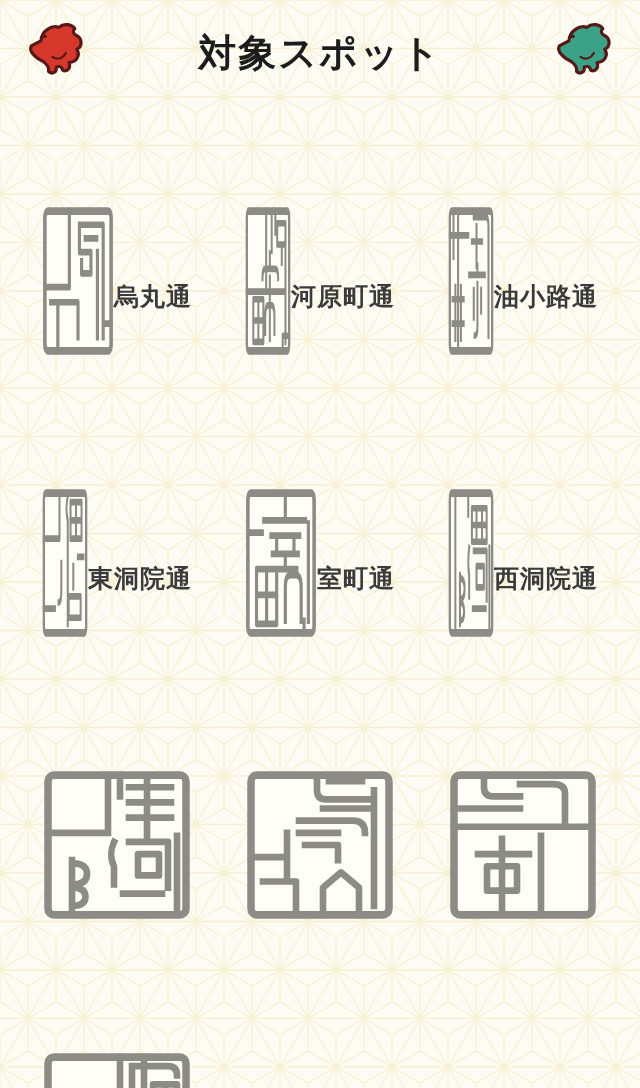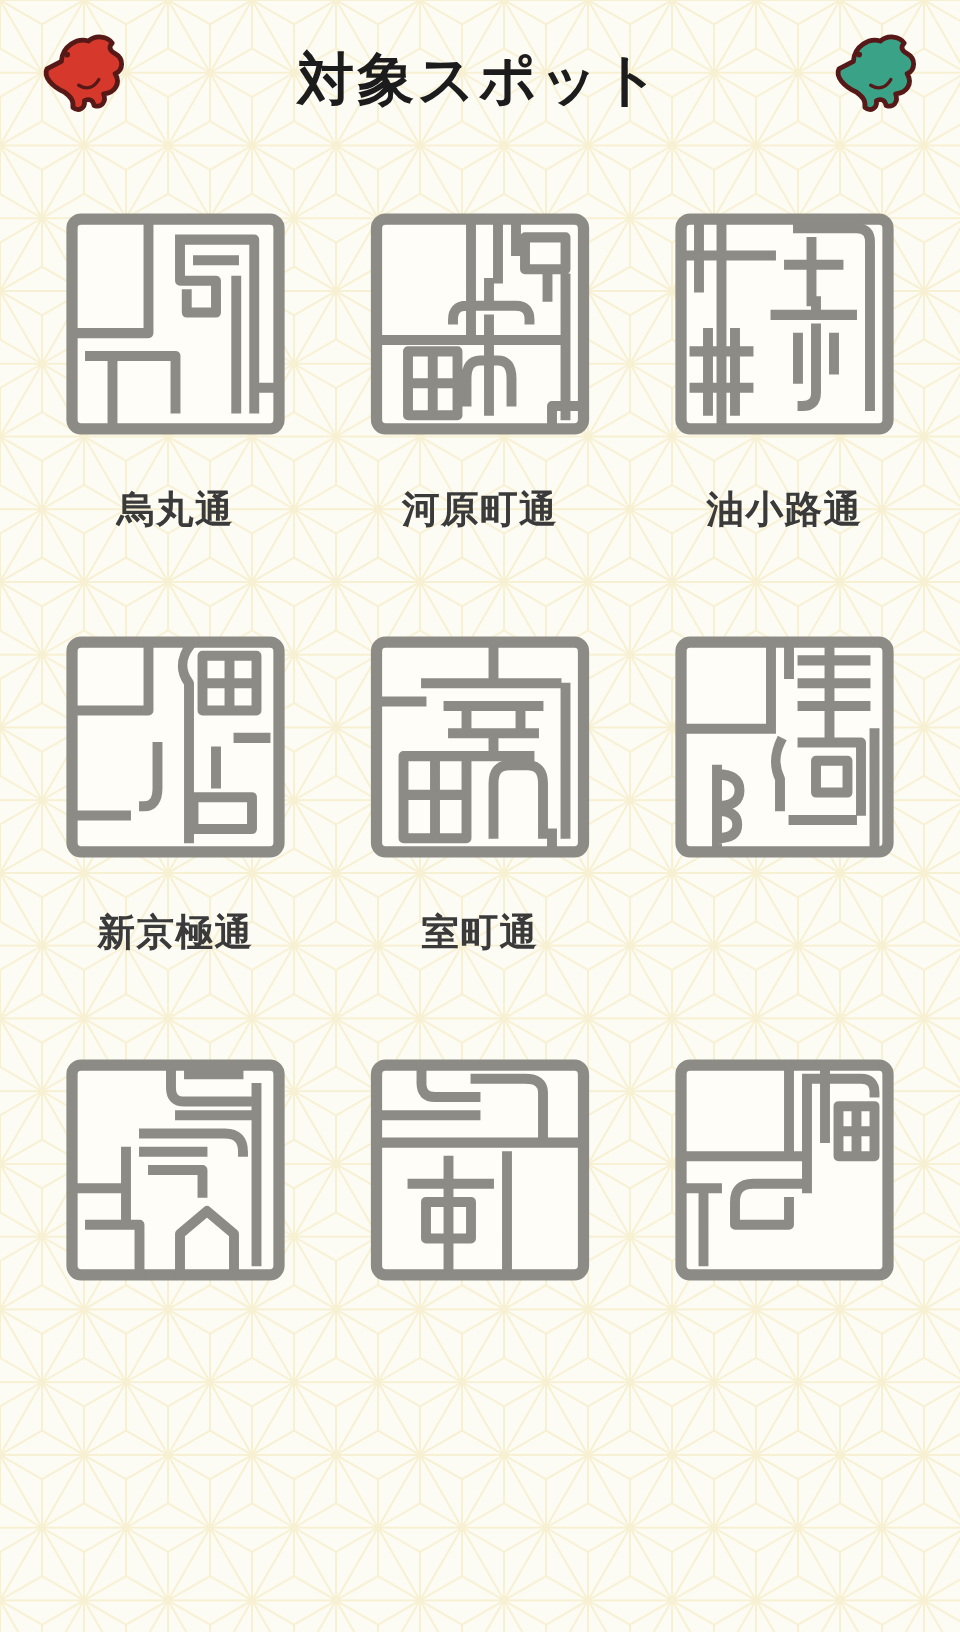--- a/index.html
+++ b/index.html
@@ -16,21 +16,21 @@
   .mascot-right{position:absolute;right:25px;top:21px;}
   .mascot .body{stroke:#571917;stroke-width:5;stroke-linejoin:round;}
   .mascot .eye{fill:#571917;}
   .mascot .wing{fill:none;stroke:#571917;stroke-width:3.5;stroke-linecap:round;}
   .mascot-left .body{fill:#d6392c;}
   .mascot-right .body{fill:#3aa287;}
 
   .grid{position:absolute;top:140px;left:0;width:640px;box-sizing:border-box;
         display:grid;grid-template-columns:repeat(3,150px);
         justify-content:space-between;padding:0 42px;}
-  .spot{height:282px;display:flex;flex-direction:column;align-items:center;}
+  .spot{height:282px;display:flex;flex-direction:row;align-items:center;}
   .spot-label{margin-top:31px;font-size:25px;font-weight:700;color:#3a3a3a;
               letter-spacing:1px;white-space:nowrap;}
   .seal{width:150px;height:152px;display:block;}
   .seal .sb{fill:#fefdf8;stroke:#8c8b86;stroke-width:5;}
   .seal .sp{fill:none;stroke:#8c8b86;stroke-width:4.4;
             stroke-linejoin:round;stroke-linecap:square;}
 </style>
 </head>
 <body>
 
@@ -114,36 +114,49 @@
       </div>
 
       <div class="spot">
         <svg class="seal" viewBox="0 0 100 100" preserveAspectRatio="none">
           <rect class="sb" x="4" y="4" width="92" height="92" rx="4"></rect>
           <path class="sp" d="M4 34 H38 V4 M56 6 Q50 14 56 22 V46
             M62 10 H86 V34 H62 Z M74 10 V34 M62 22 H86
             M42 50 V68 Q42 76 36 76 M56 46 V90 M68 52 V66 M78 46 H90
             M58 72 H84 V86 H58 Z M4 80 H28"></path>
         </svg>
-        <div class="spot-label">新京極通</div>
+        <div class="spot-label">東洞院通</div>
       </div>
 
       <div class="spot">
         <svg class="seal" viewBox="0 0 100 100" preserveAspectRatio="none">
           <rect class="sb" x="4" y="4" width="92" height="92" rx="4"></rect>
           <path class="sp" d="M4 30 H24 M26 22 H84 M56 8 V22 M36 32 H76
             M44 32 V44 M68 32 V44 M38 44 H74 M56 44 V54 M40 54 H72
             M16 54 H44 V90 H16 Z M30 54 V90 M16 71 H44
             M56 88 V66 Q56 58 63 58 H71 Q78 58 78 66 V88
             M88 24 V88 M82 96 V88"></path>
         </svg>
         <div class="spot-label">室町通</div>
       </div>
 
 
+      <div class="spot">
+        <svg class="seal" viewBox="0 0 100 100" preserveAspectRatio="none">
+          <rect class="sb" x="4" y="4" width="92" height="92" rx="4"></rect>
+          <path class="sp" d="M16 4 V92 M44 4 V18
+            M52 14 H84 V36 H52 Z M62 14 V36 M74 14 V36 M52 25 H84
+            M46 40 Q42 50 46 58 V72
+            M56 42 H84 V74 M62 52 H78 V66 H62 Z
+            M26 58 V90 M26 60 Q36 60 36 67 Q36 74 26 74
+            M26 76 Q35 76 35 82 Q35 88 26 88
+            M54 80 H82 M90 40 V92"></path>
+        </svg>
+        <div class="spot-label">西洞院通</div>
+      </div>
 
       <div class="spot">
         <svg class="seal" viewBox="0 0 100 100" preserveAspectRatio="none">
           <rect class="sb" x="4" y="4" width="92" height="92" rx="4"></rect>
           <path class="sp" d="M4 42 H44 M44 4 V42 M52 4 V18
             M70 6 V44 M58 12 H86 M58 22 H86 M58 32 H86
             M48 48 Q44 56 48 64 V76
             M58 48 H84 V78 M64 56 H78 V70 H64 Z
             M20 60 V92 M20 62 Q30 62 30 69 Q30 76 20 76
             M20 78 Q29 78 29 84 Q29 90 20 90

